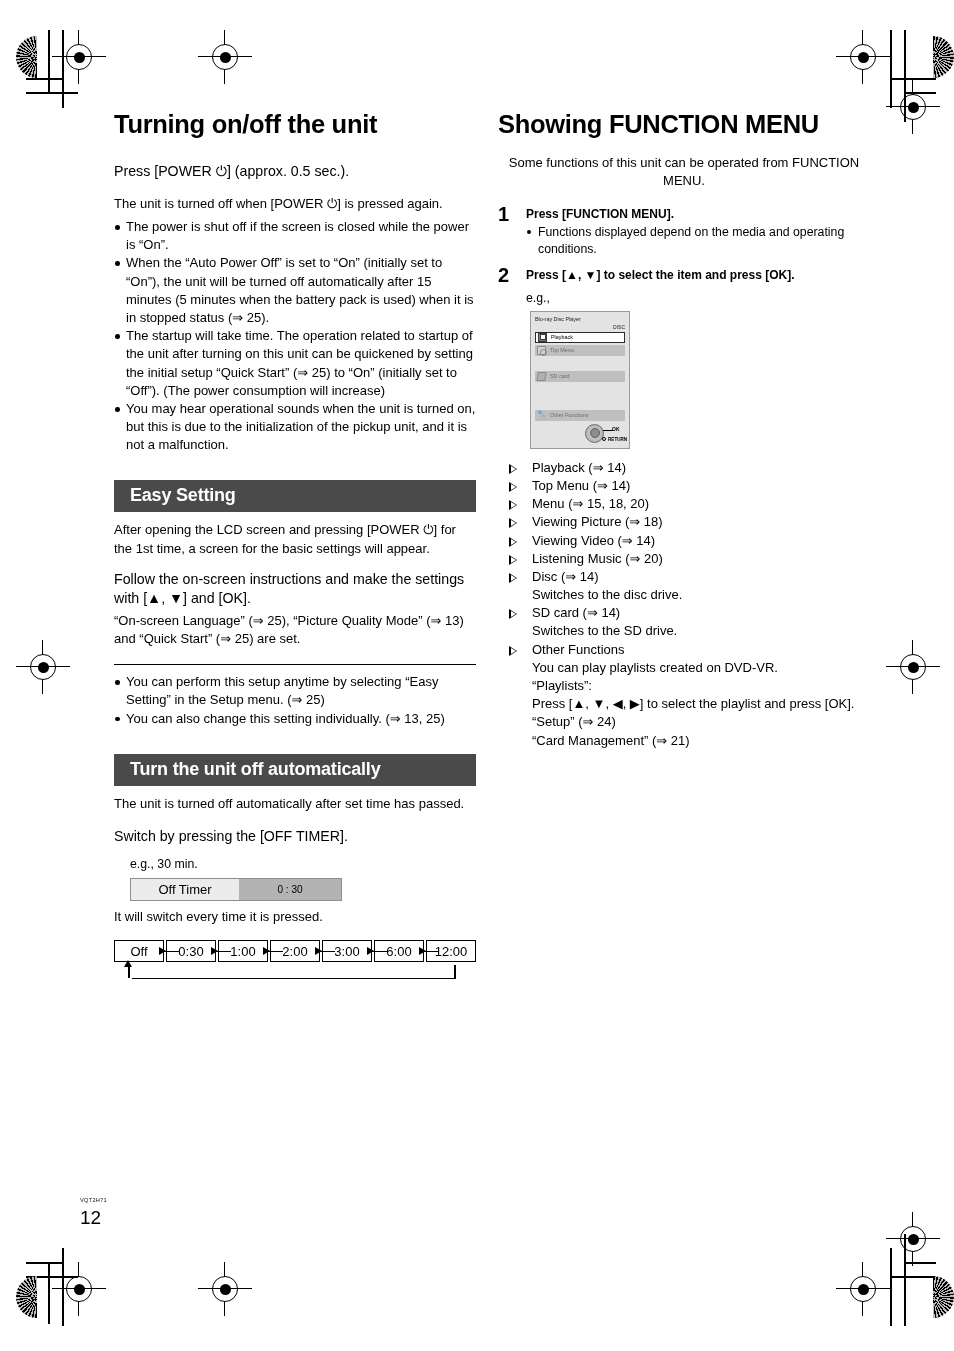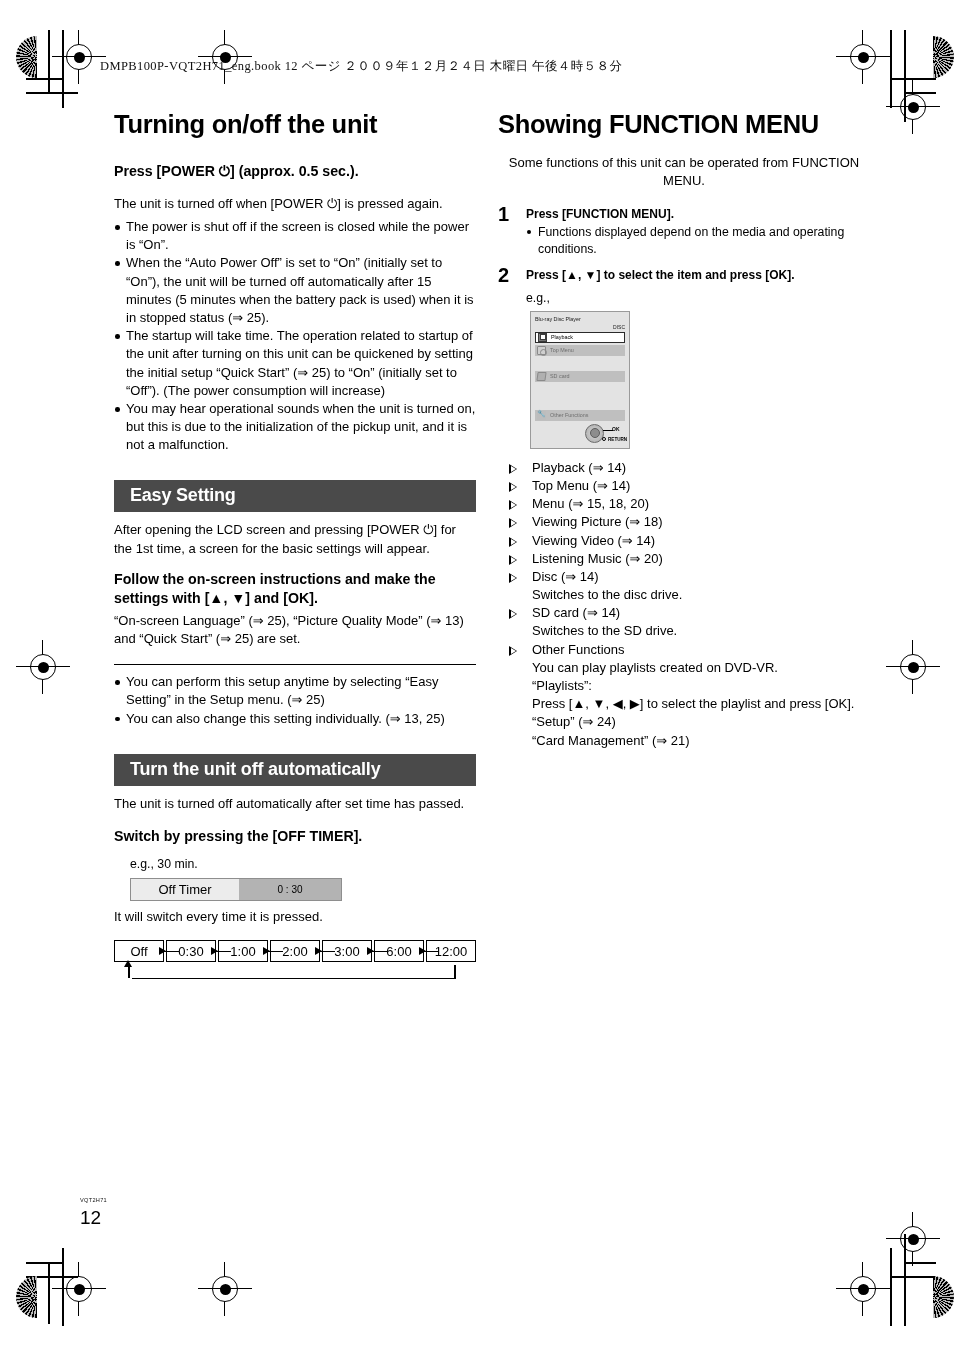--- a/index.html
+++ b/index.html
@@ -79,21 +79,21 @@
     font-size: 25.5px;
     font-weight: bold;
     margin: 0 0 22px 0;
     line-height: 1.17;
     letter-spacing: -0.3px;
   }
   h1.section-title.two-line { margin-bottom: 14px; }
 
   h2.sub-bold {
     font-size: 14.2px;
-    font-weight: bold;
+    font-weight: normal;
     margin: 0 0 14px 0;
     line-height: 1.34;
   }
 
   p.body {
     font-size: 13px;
     line-height: 1.40;
     margin: 0 0 5px 0;
   }
 
@@ -432,21 +432,20 @@
   <div class="crop-l" style="left:890px; top:1248px; width:1.5px; height:78px;"></div>
   <div class="crop-l" style="left:904px; top:1234px; width:1.5px; height:92px;"></div>
   <div class="crop-l" style="left:890px; top:1276px; width:46px;  height:1.5px;"></div>
   <div class="crop-l" style="left:904px; top:1262px; width:32px;  height:1.5px;"></div>
 
   <div class="half-disc clip-right" style="left:16px; top:36px;"></div>
   <div class="half-disc clip-left" style="left:912px; top:36px;"></div>
   <div class="half-disc clip-right" style="left:16px; top:1276px;"></div>
   <div class="half-disc clip-left" style="left:912px; top:1276px;"></div>
 
-  <div class="file-header">DMPB100P-VQT2H71_eng.book   12 ページ   ２００９年１２月２４日   木曜日   午後４時５８分</div>
 
   <div class="col col-left">
 
     <h1 class="section-title">Turning on/off the unit</h1>
 
     <h2 class="sub-bold">Press [POWER ⏻] (approx. 0.5 sec.).</h2>
 
     <p class="body">The unit is turned off when [POWER ⏻] is pressed again.</p>
 
     <ul class="bullets">

